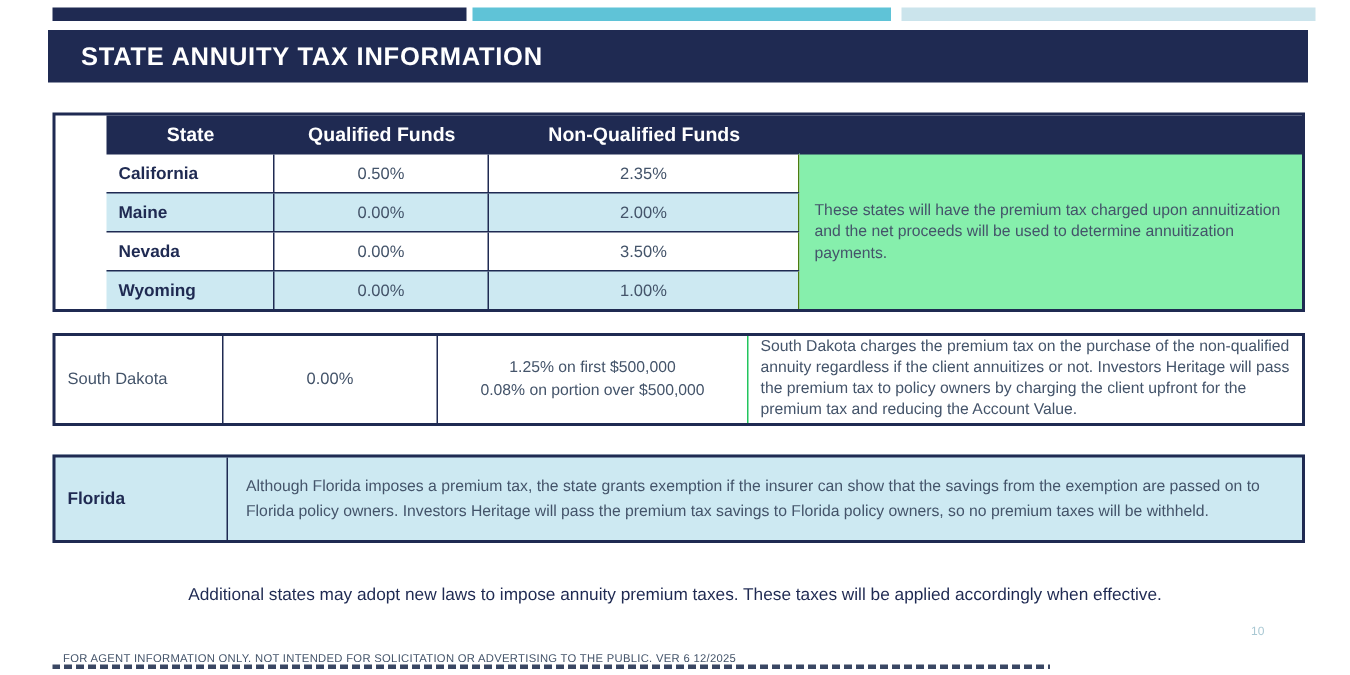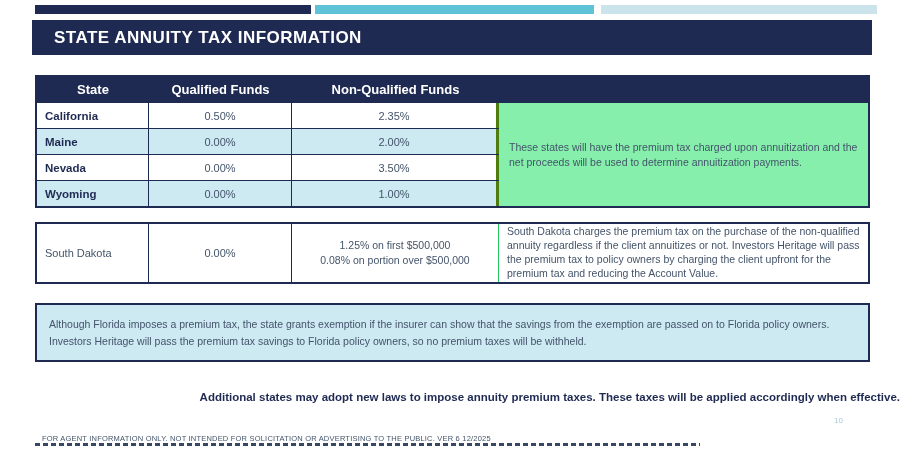--- a/index.html
+++ b/index.html
@@ -17,38 +17,38 @@
   .title-banner {
     position:absolute; left:32px; top:20px; width:840px; height:35px;
     background:#1f2a52; color:#ffffff; display:flex; align-items:center;
     padding-left:22px; box-sizing:border-box;
     font-size:17px; font-weight:bold; letter-spacing:0.5px;
   }
 
   
   .table1 {
     position:absolute; left:35px; top:75px; width:835px;
-    border:2px solid #1f2a52; box-sizing:border-box; background:#fff;
+    border:2px solid #1f2a52; box-sizing:border-box; background:#fff;padding-left:34px;
   }
   .t1-header {
     display:flex; height:25px; background:#1f2a52; color:#fff;
     font-weight:bold; font-size:13px;
   }
   .hc { display:flex; align-items:center; justify-content:center; box-sizing:border-box; }
   .hc-c1 { width:112px; } .hc-c2 { width:143px; } .hc-c3 { width:207px; } .hc-c4 { flex:1; }
   .t1-body { display:flex; }
   .t1-left { width:462px; }
   .t1-row { display:flex; height:26px; border-top:1px solid #1f2a52; box-sizing:border-box; }
   .t1-row.alt { background:#cde9f2; }
   .cell { box-sizing:border-box; display:flex; align-items:center; }
   .cell-state { width:112px; padding-left:8px; font-weight:bold; color:#1f2a52;
     font-size:11.5px; border-right:1px solid #1f2a52; }
   .cell-val { justify-content:center; color:#44546a; font-size:11px; }
   .cell-q  { width:143px; border-right:1px solid #1f2a52; }
-  .cell-nq { width:207px; border-right:3px solid #4d7c0f; }
+  .cell-nq { width:207px; border-right:1px solid #4d7c0f; }
   .t1-note {
     flex:1; display:flex; align-items:center; padding:0 10px;
     color:#44546a; font-size:10.5px; line-height:1.35; box-sizing:border-box;
     border-top:1px solid #1f2a52; background:#86efac;
   }
 
   
   .table2 {
     position:absolute; left:35px; top:222px; width:835px; height:62px;
     border:2px solid #1f2a52; box-sizing:border-box; display:flex;
@@ -68,22 +68,22 @@
   .table3 {
     position:absolute; left:35px; top:303px; width:835px; height:59px;
     border:2px solid #1f2a52; background:#cde9f2; box-sizing:border-box; display:flex;
   }
   .t3-c1 { width:115px; border-right:1px solid #1f2a52; display:flex; align-items:center;
     padding-left:8px; font-weight:bold; color:#1f2a52; font-size:11.5px; box-sizing:border-box; }
   .t3-c2 { flex:1; display:flex; align-items:center; padding:4px 12px;
     color:#44546a; font-size:10.5px; line-height:1.55; box-sizing:border-box; }
 
   .additional {
-    position:absolute; left:0; top:391px; width:900px; text-align:right;
-    font-weight:bold; color:#1f2a52; font-size:11.5px;
+    position:absolute; left:0; top:391px; width:900px; text-align:center;
+    font-weight:normal; color:#1f2a52; font-size:11.5px;
   }
   .footer-disclaimer {
     position:absolute; left:42px; top:434px; font-size:7.5px; color:#44546a;
     letter-spacing:0.2px;
   }
   .page-number { position:absolute; left:834px; top:416px; font-size:8px; color:#a9c8d3; }
   .bottom-dashes {
     position:absolute; left:35px; top:443px; width:665px; height:3px;
     background:repeating-linear-gradient(90deg,#3a4763 0 5px, transparent 5px 8px);
   }
@@ -143,20 +143,21 @@
     <div class="t2-c3">
       <span>1.25% on first $500,000</span>
       <span>0.08% on portion over $500,000</span>
     </div>
     <div class="t2-c4">
       <span>South Dakota charges the premium tax on the purchase of the non-qualified annuity regardless if the client annuitizes or not.  Investors Heritage will pass the premium tax to policy owners by charging the client upfront for the premium tax and reducing the Account Value.</span>
     </div>
   </div>
 
   <div class="table3">
+    <div class="t3-c1">Florida</div>
     <div class="t3-c2">
       <span>Although Florida imposes a premium tax, the state grants exemption if the insurer can show that the savings from the exemption are passed on to Florida policy owners.  Investors Heritage will pass the premium tax savings to Florida policy owners, so no premium taxes will be withheld.</span>
     </div>
   </div>
 
   <div class="additional">Additional states may adopt new laws to impose annuity premium taxes. These taxes will be applied accordingly when effective.</div>
 
   <div class="footer-disclaimer">FOR AGENT INFORMATION ONLY. NOT INTENDED FOR SOLICITATION OR ADVERTISING TO THE PUBLIC.  VER 6 12/2025</div>
   <div class="page-number">10</div>
   <div class="bottom-dashes"></div>

